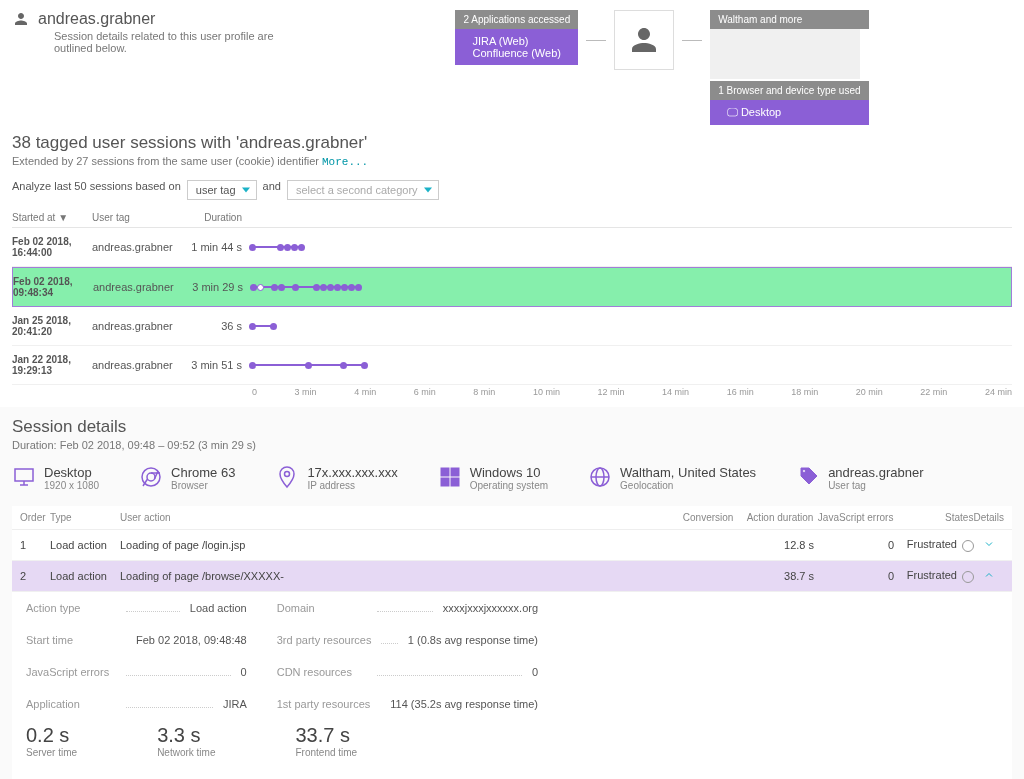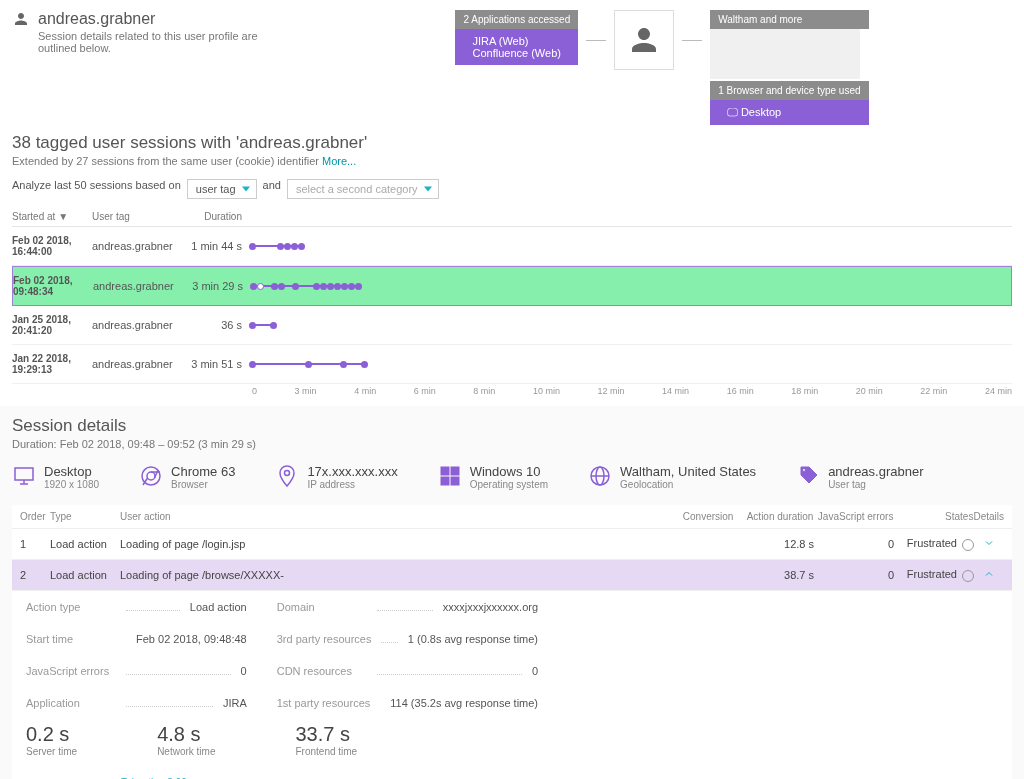--- a/index.html
+++ b/index.html
@@ -2,33 +2,33 @@
 <html><head>
 <meta charset="utf-8">
 <style>
 * { box-sizing: border-box; margin: 0; padding: 0; }
 body { font-family: -apple-system, BlinkMacSystemFont, "Segoe UI", Arial, sans-serif; background: #fff; color: #333; font-size: 12px; width: 1024px; }
 .header { display: flex; padding: 10px 12px 0; gap: 20px; }
 .header-left { flex: 0 0 280px; }
 .user-title { display: flex; align-items: center; gap: 8px; }
 .user-title .name { font-size: 16px; color: #555; font-weight: 400; }
 .user-icon-svg { width: 18px; height: 18px; fill: #666; }
-.subtitle { font-size: 11px; color: #777; margin-left: 26px; margin-top: 2px; }
+.subtitle { font-size: 11px; color: #777; margin-left: 42px; margin-top: 2px; }
 .header-right { flex: 1; display: flex; align-items: flex-start; gap: 8px; justify-content: center; }
 .box-stack { display: flex; flex-direction: column; }
 .grey-box { background: #8c8c8c; color: #fff; font-size: 10px; padding: 4px 8px; }
 .purple-box { background: #8b5fd6; color: #fff; font-size: 11px; padding: 6px 17px; }
 .purple-box .item { display: block; }
 .avatar-box { width: 60px; height: 60px; border: 1px solid #ddd; display: flex; align-items: center; justify-content: center; }
 .avatar-svg { width: 36px; height: 36px; fill: #666; }
 .map-box { width: 150px; height: 50px; background: #f0f0f0; position: relative; }
 .connector { width: 20px; height: 1px; background: #bbb; margin-top: 30px; }
 .sessions-title { font-size: 17px; color: #555; font-weight: 400; padding: 8px 12px 2px; }
 .sessions-sub { font-size: 11px; color: #777; padding: 0 12px 8px; }
-.sessions-sub a { color: #0096a7; text-decoration: none; }
+.sessions-sub a { color: #0096a7; text-decoration: none; font-family: Liberation Mono, monospace; }
 .analyze-bar { padding: 4px 12px 8px; display: flex; align-items: flex-start; gap: 6px; font-size: 11px; color: #555; }
 .dropdown { border: 1px solid #ccc; padding: 3px 20px 3px 8px; font-size: 11px; color: #555; position: relative; cursor: pointer; }
 .dropdown.placeholder { color: #aaa; }
 .dropdown::after { content: ''; position: absolute; right: 6px; top: 50%; width: 0; height: 0; border-left: 4px solid transparent; border-right: 4px solid transparent; border-top: 5px solid #1bb2c7; transform: translateY(-50%); }
 .sessions-table { width: 100%; padding: 0 12px; }
 .sessions-header { display: flex; font-size: 10px; color: #777; border-bottom: 1px solid #e5e5e5; padding: 4px 0; }
 .col-start { flex: 0 0 80px; }
 .col-tag { flex: 0 0 90px; }
 .col-dur { flex: 0 0 60px; text-align: right; }
 .col-chart { flex: 1; padding-left: 10px; position: relative; }
@@ -383,21 +383,21 @@
                 <span>114 (35.2s avg response time)</span>
               </div>
             </div>
           </div>
       <div class="ep-timings">
             <div class="ep-timing">
               <div class="big">0.2 s</div>
               <div class="small">Server time</div>
             </div>
             <div class="ep-timing">
-              <div class="big">4.8 s</div>
+              <div class="big">3.3 s</div>
               <div class="small">Network time</div>
             </div>
             <div class="ep-timing">
               <div class="big">33.7 s</div>
               <div class="small">Frontend time</div>
             </div>
           </div>
       <div class="ep-marks">
         <span class="ep-mark-tol">▸ Tolerating 3.00 s</span>
         <span class="ep-mark-fr">▸ Frustrating 12.00 s</span>

